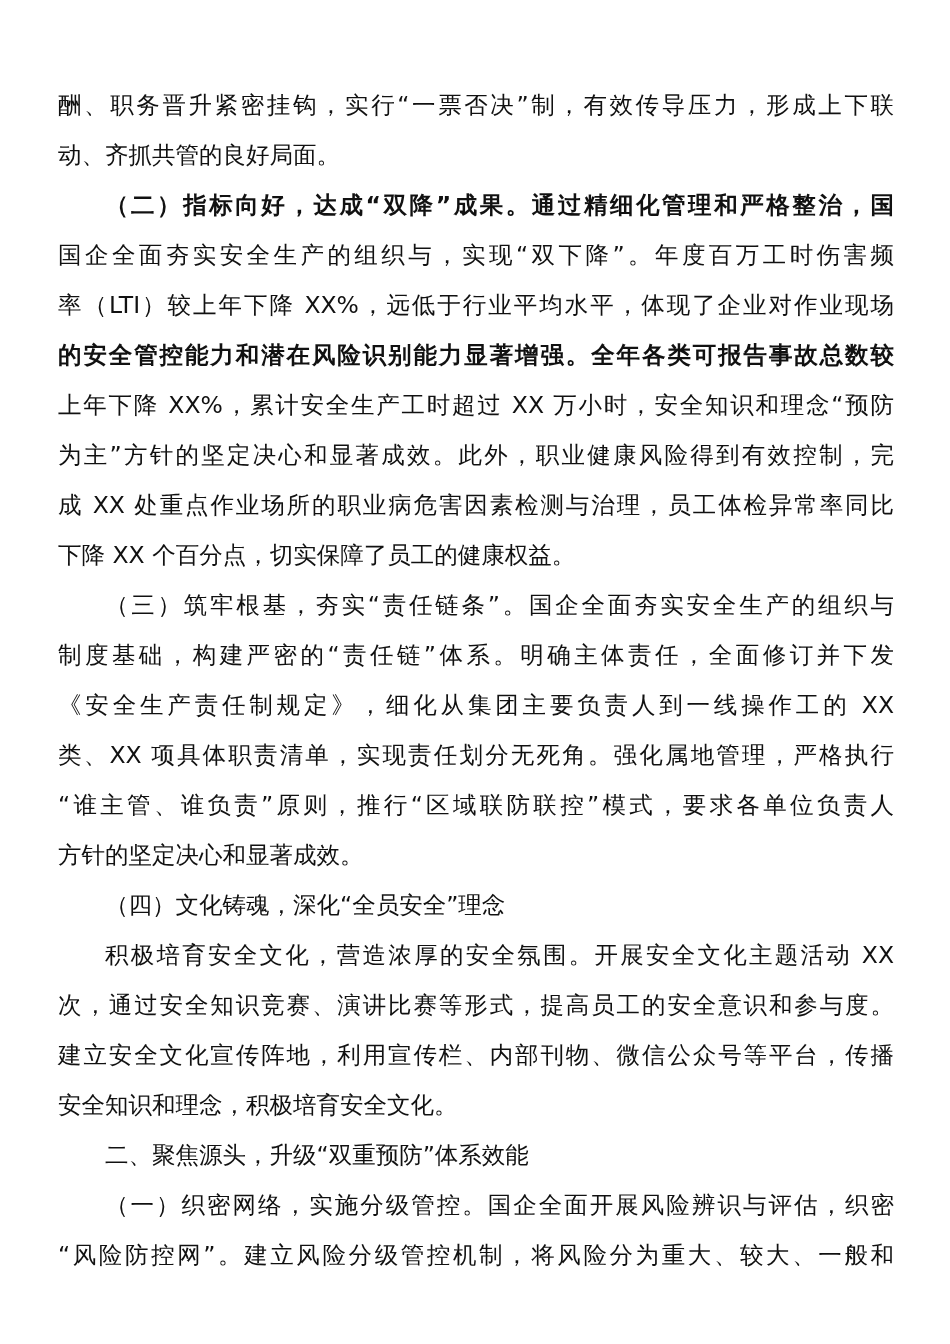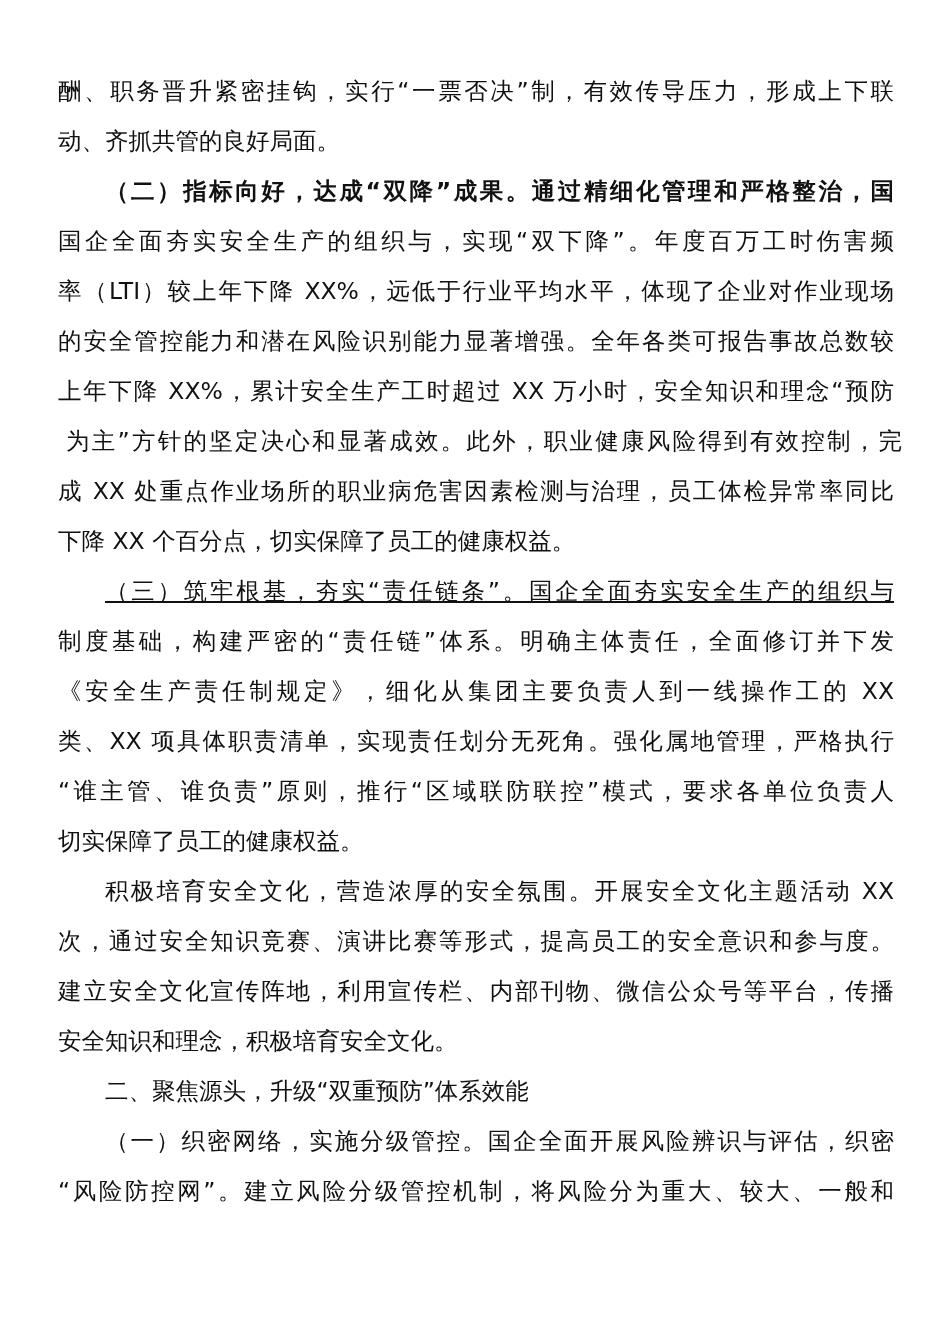--- a/index.html
+++ b/index.html
@@ -1,18 +1,18 @@
 <!DOCTYPE html>
 <html><head>
 <meta charset="utf-8">
 <style>
   html, body { margin: 0; padding: 0; background: #ffffff; }
   body { width: 950px; height: 1344px; overflow: hidden; position: relative; }
   .page {
-    position: absolute; left: 58px; top: 66px; width: 836px;
+    position: absolute; left: 58px; top: 80px; width: 836px;
     font-family: "DejaVu Sans", "Liberation Sans", sans-serif;
     font-size: 23.5px; line-height: 50px; color: #111111;
     text-align: justify; text-justify: inter-character;
   }
   .para { margin: 0; }
   .line { display: block; height: 50px; white-space: nowrap; overflow: visible; text-align-last: justify; }
   .line.last { text-align-last: left; }
 </style>
 </head>
 <body>
@@ -21,36 +21,39 @@
 
   <div class="para">
     <span class="line" style="width: 836px; white-space: normal;"><span style="white-space: nowrap; letter-spacing: 0px;">酬、职务晋升紧密挂钩，实行“一票否决”制，有效传导压力，形成上下联</span></span>
     <span class="line last" style="width: 836px; white-space: normal;">动、齐抓共管的良好局面。</span>
   </div>
 
   <div class="para">
     <span class="line" style="padding-left: 47px; width: 789px; white-space: normal;"><span style="white-space: nowrap; letter-spacing: 0px; font-weight: bold;">（二）指标向好，达成“双降”成果。通过精细化管理和严格整治，国</span></span>
     <span class="line" style="width: 836px; white-space: normal;"><span style="white-space: nowrap; letter-spacing: 0px;">国企全面夯实安全生产的组织与，实现“双下降”。年度百万工时伤害频</span></span>
     <span class="line" style="width: 836px; white-space: normal;"><span style="white-space: nowrap; letter-spacing: 0px;">率（LTI）较上年下降 XX%，远低于行业平均水平，体现了企业对作业现场</span></span>
-    <span class="line" style="width: 836px; white-space: normal;"><span style="white-space: nowrap; letter-spacing: 0px;">的安全管控能力和潜在风险识别能力显著增强。全年各类可报告事故总数较</span></span>
+    <span class="line" style="width: 836px; white-space: normal;"><span style="white-space: nowrap; letter-spacing: 0px; font-weight: bold;">的安全管控能力和潜在风险识别能力显著增强。全年各类可报告事故总数较</span></span>
     <span class="line" style="width: 836px; white-space: normal;"><span style="white-space: nowrap; letter-spacing: 0px;">上年下降 XX%，累计安全生产工时超过 XX 万小时，安全知识和理念“预防</span></span>
-    <span class="line" style="width: 836px; white-space: normal; margin-left: 8px;"><span style="white-space: nowrap; letter-spacing: 0px;">为主”方针的坚定决心和显著成效。此外，职业健康风险得到有效控制，完</span></span>
+    <span class="line" style="width: 836px; white-space: normal;"><span style="white-space: nowrap; letter-spacing: 0px;">为主”方针的坚定决心和显著成效。此外，职业健康风险得到有效控制，完</span></span>
     <span class="line" style="width: 836px; white-space: normal;"><span style="white-space: nowrap; letter-spacing: 0px;">成 XX 处重点作业场所的职业病危害因素检测与治理，员工体检异常率同比</span></span>
     <span class="line last" style="width: 836px; white-space: normal;">下降 XX 个百分点，切实保障了员工的健康权益。</span>
   </div>
 
   <div class="para">
-    <span class="line" style="padding-left: 47px; width: 789px; white-space: normal; text-decoration: underline;"><span style="white-space: nowrap; letter-spacing: 0px;">（三）筑牢根基，夯实“责任链条”。国企全面夯实安全生产的组织与</span></span>
+    <span class="line" style="padding-left: 47px; width: 789px; white-space: normal;"><span style="white-space: nowrap; letter-spacing: 0px;">（三）筑牢根基，夯实“责任链条”。国企全面夯实安全生产的组织与</span></span>
     <span class="line" style="width: 836px; white-space: normal;"><span style="white-space: nowrap; letter-spacing: 0px;">制度基础，构建严密的“责任链”体系。明确主体责任，全面修订并下发</span></span>
     <span class="line" style="width: 836px; white-space: normal;"><span style="white-space: nowrap; letter-spacing: 0px;">《安全生产责任制规定》，细化从集团主要负责人到一线操作工的 XX</span></span>
     <span class="line" style="width: 836px; white-space: normal;"><span style="white-space: nowrap; letter-spacing: 0px;">类、XX 项具体职责清单，实现责任划分无死角。强化属地管理，严格执行</span></span>
     <span class="line" style="width: 836px; white-space: normal;"><span style="white-space: nowrap; letter-spacing: 0px;">“谁主管、谁负责”原则，推行“区域联防联控”模式，要求各单位负责人</span></span>
-    <span class="line last" style="width: 836px; white-space: normal;">切实保障了员工的健康权益。</span>
+    <span class="line last" style="width: 836px; white-space: normal;">方针的坚定决心和显著成效。</span>
   </div>
 
+  <div class="para">
+    <span class="line last" style="padding-left: 47px; width: 789px; white-space: normal;">（四）文化铸魂，深化“全员安全”理念</span>
+  </div>
 
   <div class="para">
     <span class="line" style="padding-left: 47px; width: 789px; white-space: normal;"><span style="white-space: nowrap; letter-spacing: 0px;">积极培育安全文化，营造浓厚的安全氛围。开展安全文化主题活动 XX</span></span>
     <span class="line" style="width: 836px; white-space: normal;"><span style="white-space: nowrap; letter-spacing: 0px; font-family: Liberation Serif, serif;">次，通过安全知识竞赛、演讲比赛等形式，提高员工的安全意识和参与度。</span></span>
     <span class="line" style="width: 836px; white-space: normal;"><span style="white-space: nowrap; letter-spacing: 0px;">建立安全文化宣传阵地，利用宣传栏、内部刊物、微信公众号等平台，传播</span></span>
     <span class="line last" style="width: 836px; white-space: normal;">安全知识和理念，积极培育安全文化。</span>
   </div>
 
   <div class="para">
     <span class="line last" style="padding-left: 47px; width: 789px; white-space: normal;">二、聚焦源头，升级“双重预防”体系效能</span>

